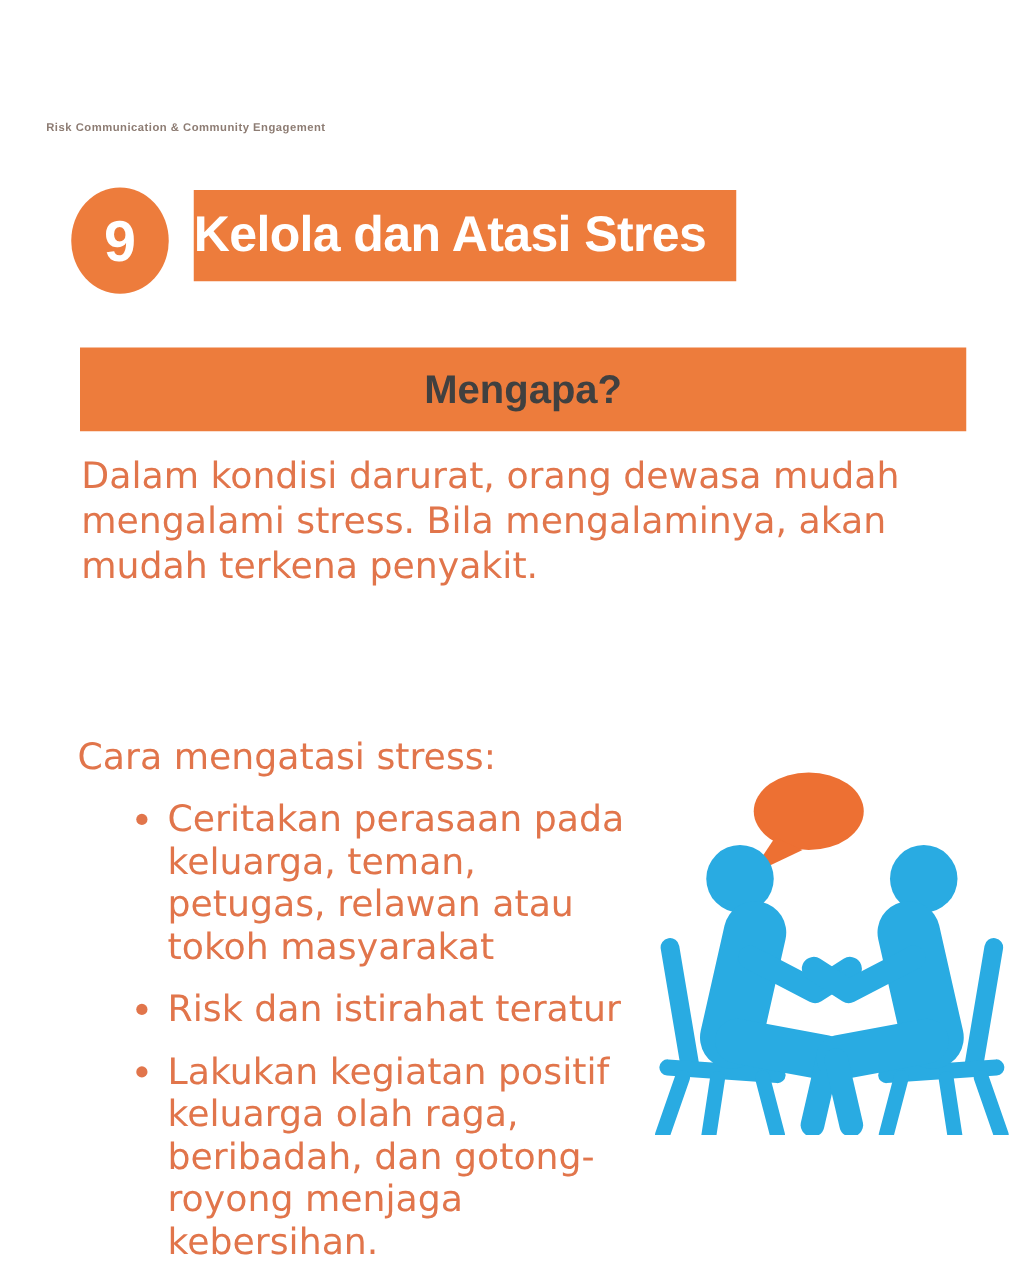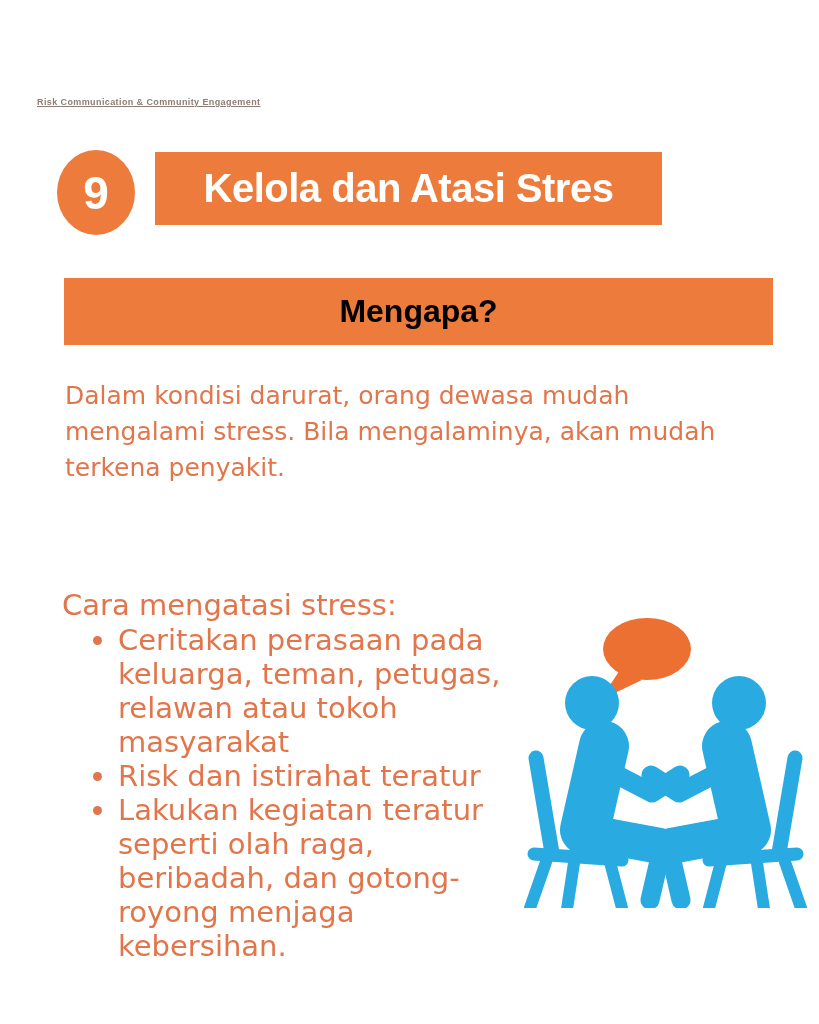--- a/index.html
+++ b/index.html
@@ -11,68 +11,67 @@
     overflow:hidden;
     font-family:"DejaVu Sans",sans-serif;
   }
   
   .logo{position:absolute;left:33px;top:36px;width:220px;height:64px;}
   .logo-tagline{
     position:absolute;left:37px;top:97px;
     font-family:"Liberation Sans",sans-serif;
     font-size:9px;letter-spacing:0.4px;color:#8D7C73;font-weight:bold;
     white-space:nowrap;
-    text-decoration:underline;
   }
   
   .badge{
     position:absolute;left:57px;top:150px;width:78px;height:85px;
     background:#ED7C3C;border-radius:50%;
     display:flex;align-items:center;justify-content:center;
   }
   .badge span{
     color:#ffffff;font-family:"Liberation Sans",sans-serif;
     font-weight:bold;font-size:46px;line-height:1;
   }
   .title-banner{
-    position:absolute;left:155px;top:152px;width:507px;height:73px;
+    position:absolute;left:155px;top:152px;width:434px;height:73px;
     background:#ED7C3C;
-    display:flex;align-items:center;justify-content:center;
+    display:flex;align-items:center;justify-content:flex-start;
   }
   .title-banner span{
     color:#ffffff;font-family:"Liberation Sans",sans-serif;
     font-weight:bold;font-size:40px;letter-spacing:-0.5px;white-space:nowrap;
   }
   
   .section-banner{
     position:absolute;left:64px;width:709px;height:67px;
     background:#ED7C3C;
     display:flex;align-items:center;justify-content:center;
   }
   .section-banner.why{top:278px;}
   .section-banner.how{top:503px;}
   .section-banner span{
-    color:#000000;font-family:"Liberation Sans",sans-serif;
+    color:#404040;font-family:"Liberation Sans",sans-serif;
     font-weight:bold;font-size:32px;white-space:nowrap;
   }
   
   .why-body{
-    position:absolute;left:65px;top:378px;width:680px;
-    color:#E1754B;font-size:25px;line-height:36px;
+    position:absolute;left:65px;top:362px;width:680px;
+    color:#E1754B;font-size:29px;line-height:36px;
   }
   .how-content{
     position:absolute;left:62px;top:588px;width:460px;
     color:#E1754B;font-size:29px;line-height:34px;
   }
-  .how-content .intro{margin:0 0 1px 0;}
+  .how-content .intro{margin:0 0 16px 0;}
   .how-content ul{
     margin:0;padding:0 0 0 56px;
     width:400px;list-style:disc outside;
   }
-  .how-content li{margin:0;padding:0;}
+  .how-content li{margin:16px;padding:0;}
   .how-content li::marker{color:#E1754B;}
   
   .illustration{position:absolute;left:512px;top:608px;width:307px;height:300px;}
 </style>
 </head>
 <body>
 
 <div class="page">
 
   <div class="logo-tagline">Risk Communication &amp; Community Engagement</div>
@@ -88,21 +87,21 @@
     <span>Mengapa?</span>
   </div>
   <div class="why-body">Dalam kondisi darurat, orang dewasa mudah mengalami stress. Bila mengalaminya, akan mudah terkena penyakit.</div>
 
 
   <div class="how-content">
     <p class="intro">Cara mengatasi stress:</p>
     <ul>
       <li>Ceritakan perasaan pada keluarga, teman, petugas, relawan atau tokoh masyarakat</li>
       <li>Risk dan istirahat teratur</li>
-      <li>Lakukan kegiatan teratur seperti olah raga, beribadah, dan gotong-royong menjaga kebersihan.</li>
+      <li>Lakukan kegiatan positif keluarga olah raga, beribadah, dan gotong-royong menjaga kebersihan.</li>
     </ul>
   </div>
 
   <div class="illustration">
     <svg width="307" height="300" viewBox="0 0 307 300">
       <defs>
         <g id="figL">
 
           <line x1="24" y1="150" x2="40" y2="245" stroke="#29ABE2" stroke-width="15" stroke-linecap="round"></line>
           <line x1="22" y1="246" x2="110" y2="252" stroke="#29ABE2" stroke-width="13" stroke-linecap="round"></line>

